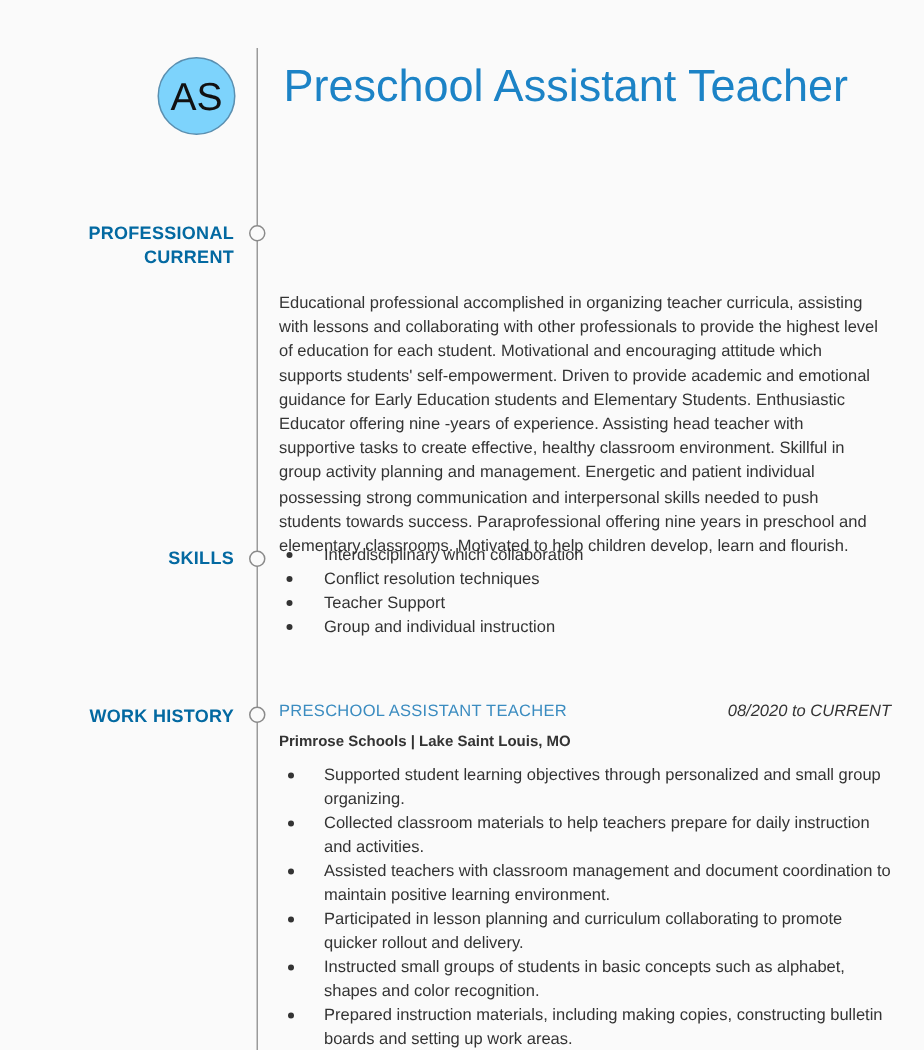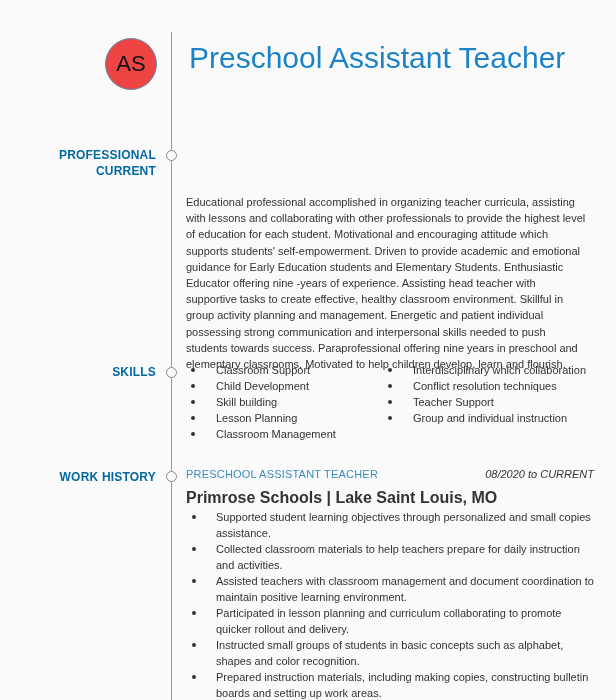--- a/index.html
+++ b/index.html
@@ -11,21 +11,21 @@
     position: relative;
   }
   .timeline-line {
     position: absolute; left: 171px; top: 32px; width: 1px; height: 680px;
     background: #9a9a9a;
   }
   .avatar {
     position: absolute; left: 105px; top: 38px; width: 50px; height: 50px;
     border: 1px solid #5a8fb0; border-radius: 50%;
     display: flex; align-items: center; justify-content: center;
-    font-size: 22px; color: #111; background: #ef4444;
+    font-size: 26px; color: #111; background: #7dd3fc;
   }
   .title {
     position: absolute; left: 189px; top: 36px; width: 400px;
     font-size: 30px; line-height: 43px; color: #1c83c6;
   }
   .section-label {
     position: absolute; right: 460px; text-align: right;
     font-size: 12px; font-weight: bold; color: #0369a1; line-height: 16px;
     letter-spacing: 0.2px;
   }
@@ -51,21 +51,21 @@
   .job-title {
     position: absolute; left: 186px; top: 468px;
     font-size: 11px; color: #3b8cc0; letter-spacing: 0.2px;
   }
   .job-dates {
     position: absolute; right: 22px; top: 468px;
     font-size: 11px; font-style: italic; color: #333;
   }
   .employer {
     position: absolute; left: 186px; top: 489px;
-    font-size: 16px; font-weight: bold; color: #333;
+    font-size: 10px; font-weight: bold; color: #333;
   }
   .duties {
     position: absolute; left: 186px; top: 509px; width: 410px;
     list-style: none; margin: 0; padding: 0;
     font-size: 11px; line-height: 16px;
   }
   .duties li { position: relative; padding-left: 30px; }
   .duties li::before {
     content: ""; position: absolute; left: 6px; top: 6px; width: 4px; height: 4px;
     background: #333; border-radius: 50%;
@@ -84,40 +84,33 @@
 <div class="section-label" style="top:147px;">
   <div>PROFESSIONAL</div>
   <div>CURRENT</div>
 </div>
 <div class="node" style="top:150px;"></div>
 <div class="summary">Educational professional accomplished in organizing teacher curricula, assisting with lessons and collaborating with other professionals to provide the highest level of education for each student. Motivational and encouraging attitude which supports students' self-empowerment. Driven to provide academic and emotional guidance for Early Education students and Elementary Students. Enthusiastic Educator offering nine -years of experience. Assisting head teacher with supportive tasks to create effective, healthy classroom environment. Skillful in group activity planning and management. Energetic and patient individual possessing strong communication and interpersonal skills needed to push students towards success. Paraprofessional offering nine years in preschool and elementary classrooms. Motivated to help children develop, learn and flourish.</div>
 
 <div class="section-label" style="top:364px;">SKILLS</div>
 <div class="node" style="top:367px;"></div>
 <div class="skills">
-  <ul class="col1">
-    <li>Classroom Support</li>
-    <li>Child Development</li>
-    <li>Skill building</li>
-    <li>Lesson Planning</li>
-    <li>Classroom Management</li>
-  </ul>
   <ul class="col2">
     <li>Interdisciplinary which collaboration</li>
     <li>Conflict resolution techniques</li>
     <li>Teacher Support</li>
     <li>Group and individual instruction</li>
   </ul>
 </div>
 
 <div class="section-label" style="top:469px;">WORK HISTORY</div>
 <div class="node" style="top:471px;"></div>
 <div class="job-title">PRESCHOOL ASSISTANT TEACHER</div>
 <div class="job-dates">08/2020 to CURRENT</div>
 <div class="employer">Primrose Schools | Lake Saint Louis, MO</div>
 <ul class="duties">
-  <li>Supported student learning objectives through personalized and small copies assistance.</li>
+  <li>Supported student learning objectives through personalized and small group organizing.</li>
   <li>Collected classroom materials to help teachers prepare for daily instruction and activities.</li>
   <li>Assisted teachers with classroom management and document coordination to maintain positive learning environment.</li>
   <li>Participated in lesson planning and curriculum collaborating to promote quicker rollout and delivery.</li>
   <li>Instructed small groups of students in basic concepts such as alphabet, shapes and color recognition.</li>
   <li>Prepared instruction materials, including making copies, constructing bulletin boards and setting up work areas.</li>
 </ul>
 
 </body></html>

